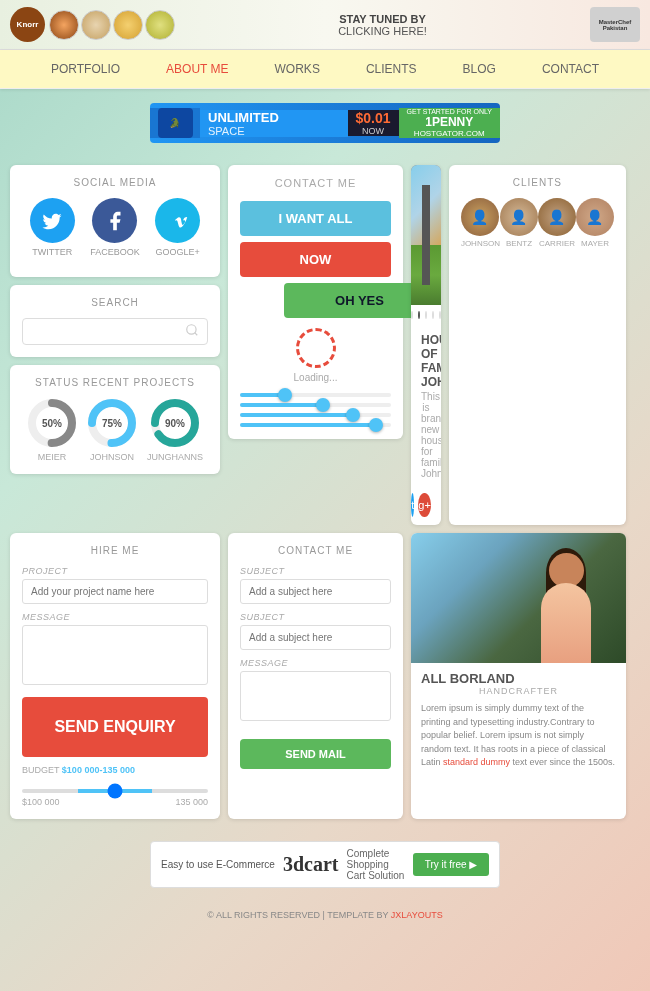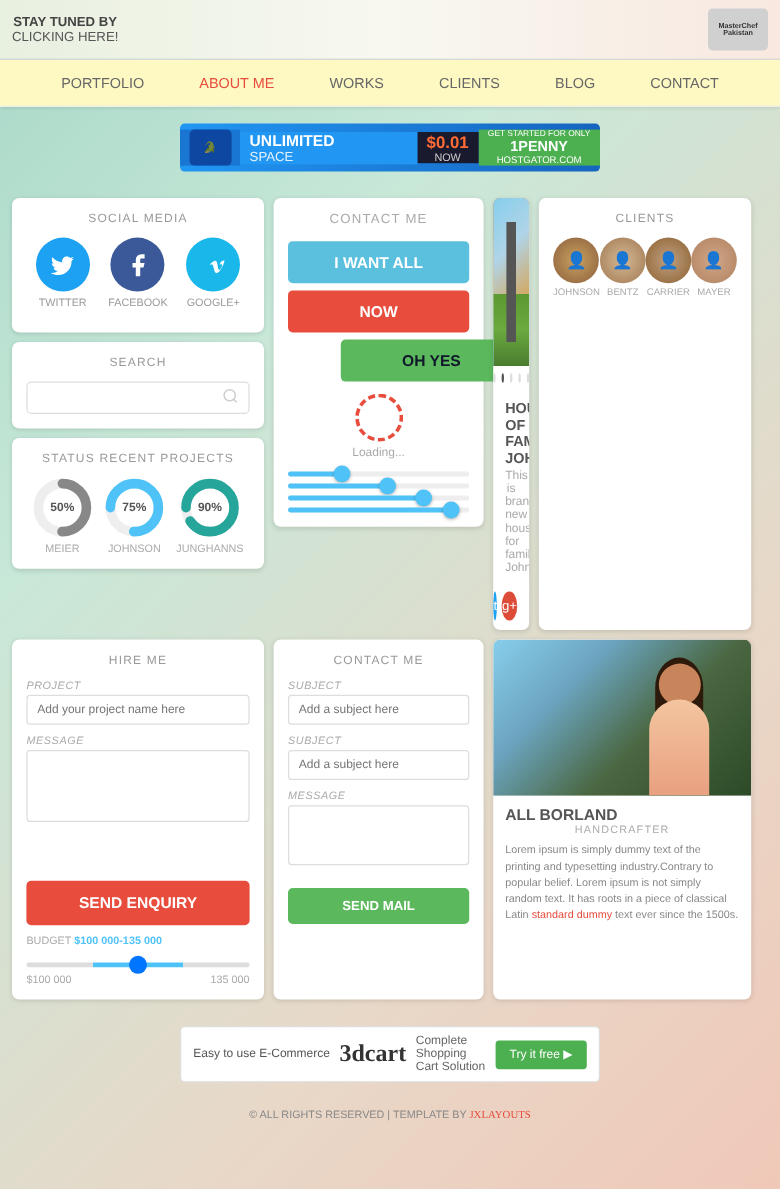--- a/index.html
+++ b/index.html
@@ -115,21 +115,21 @@
 
     
     .bottom-section { display: flex; gap: 8px; padding: 0 10px 8px; }
     .hire-card { width: 210px; background: #fff; border-radius: 6px; padding: 12px; box-shadow: 0 1px 4px rgba(0,0,0,0.12); }
     .contact-card { width: 175px; background: #fff; border-radius: 6px; padding: 12px; box-shadow: 0 1px 4px rgba(0,0,0,0.12); }
     .profile-card { width: 215px; background: #fff; border-radius: 6px; overflow: hidden; box-shadow: 0 1px 4px rgba(0,0,0,0.12); }
 
     .form-label { font-size: 9px; color: #aaa; margin-bottom: 3px; display: block; text-transform: uppercase; letter-spacing: 0.5px; font-style: italic; }
     .form-input { width: 100%; border: 1px solid #ddd; border-radius: 3px; padding: 6px 8px; font-size: 10px; color: #aaa; outline: none; margin-bottom: 8px; }
     .form-textarea { width: 100%; border: 1px solid #ddd; border-radius: 3px; padding: 6px 8px; font-size: 10px; color: #aaa; outline: none; resize: none; height: 60px; margin-bottom: 8px; }
-    .btn-send { background: #e74c3c; color: #fff; border: none; width: 100%; padding: 11px; font-size: 13px; font-weight: bold; border-radius: 4px; cursor: pointer; margin-bottom: 8px; margin-top: 36px; }
+    .btn-send { background: #e74c3c; color: #fff; border: none; width: 100%; padding: 21px; font-size: 16px; font-weight: bold; border-radius: 4px; cursor: pointer; margin-bottom: 8px; }
     .btn-send-mail { background: #5cb85c; color: #fff; border: none; width: 100%; padding: 9px; font-size: 11px; font-weight: bold; border-radius: 4px; cursor: pointer; margin-top: 6px; }
     .budget-label { font-size: 9px; color: #aaa; margin-bottom: 4px; }
     .budget-range { font-size: 9px; color: #4fc3f7; font-weight: bold; }
     .range-slider { width: 100%; appearance: none; height: 4px; background: linear-gradient(to right, #ddd 0%, #ddd 30%, #4fc3f7 30%, #4fc3f7 70%, #ddd 70%); border-radius: 2px; outline: none; margin-bottom: 4px; }
     .range-labels { display: flex; justify-content: space-between; font-size: 9px; color: #aaa; }
 
     
     .profile-photo { width: 100%; height: 130px; background: linear-gradient(135deg, #87CEEB 0%, #6BA3BE 30%, #4a6741 60%, #2d4a28 100%); position: relative; overflow: hidden; }
     .profile-woman { position: absolute; bottom: 0; right: 20px; width: 80px; height: 110px; }
     .woman-body { width: 50px; height: 80px; background: linear-gradient(to bottom, #f4c5a0, #e8a080); border-radius: 25px 25px 0 0; position: absolute; bottom: 0; left: 15px; }
@@ -142,32 +142,43 @@
     .profile-text a { color: #e74c3c; text-decoration: none; }
 
     
     .footer-ad { margin: 8px auto; width: 350px; }
     .footer-ad-inner { background: #fff; border: 1px solid #ddd; border-radius: 4px; display: flex; align-items: center; padding: 6px 10px; gap: 8px; }
     .footer-ad-text { font-size: 10px; color: #555; }
     .footer-ad-logo { font-size: 18px; font-weight: bold; color: #333; }
     .footer-ad-desc { font-size: 10px; color: #666; flex: 1; }
     .footer-ad-btn { background: #4CAF50; color: #fff; border: none; padding: 6px 12px; border-radius: 3px; font-size: 10px; cursor: pointer; white-space: nowrap; }
     .footer-copyright { text-align: center; font-size: 9px; color: #888; padding: 8px 0 12px; }
-    .footer-copyright a { color: #e74c3c; text-decoration: none; font-family: Liberation Serif, serif; }
+    .footer-copyright a { color: #e74c3c; text-decoration: none; }
 
     
     .vimeo-icon { background: #1ab7ea; }
 
     .ad-banner-wrap { display: flex; justify-content: center; padding: 6px 0; }
 
   </style>
 </head>
 <body>
 
 <div class="top-banner">
+  <div class="banner-logo">
+    <div class="banner-logo-knorr">
+      <span>Knorr</span>
+    </div>
+    <div class="banner-sushi">
+      <div class="sushi-item"></div>
+      <div class="sushi-item" style="background: radial-gradient(circle, #e8d4b0, #c4a060);"></div>
+      <div class="sushi-item" style="background: radial-gradient(circle, #f4d070, #d4a030);"></div>
+      <div class="sushi-item" style="background: radial-gradient(circle, #e0e080, #b0b030);"></div>
+    </div>
+  </div>
   <div class="banner-center">
     <div class="stay-tuned">STAY TUNED BY</div>
     <div class="clicking">CLICKING HERE!</div>
   </div>
   <div class="banner-right">
     <div class="masterchef-logo">
       <span style="font-size:6px;text-align:center;">MasterChef Pakistan</span>
     </div>
   </div>
 </div>

